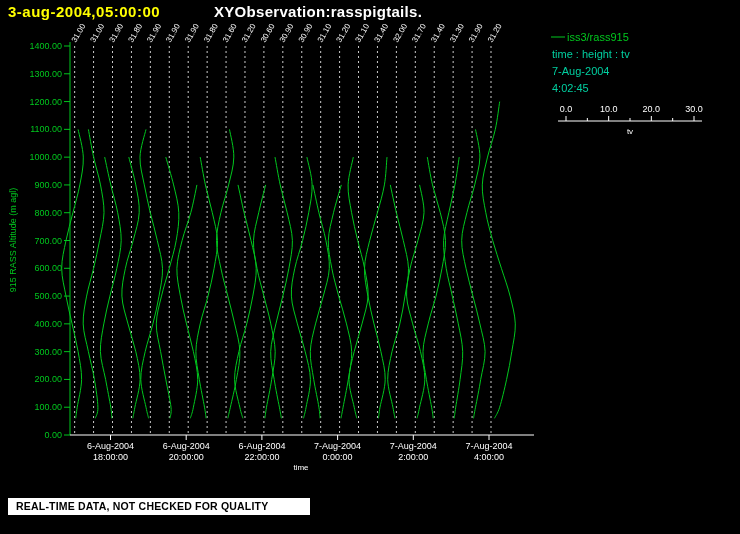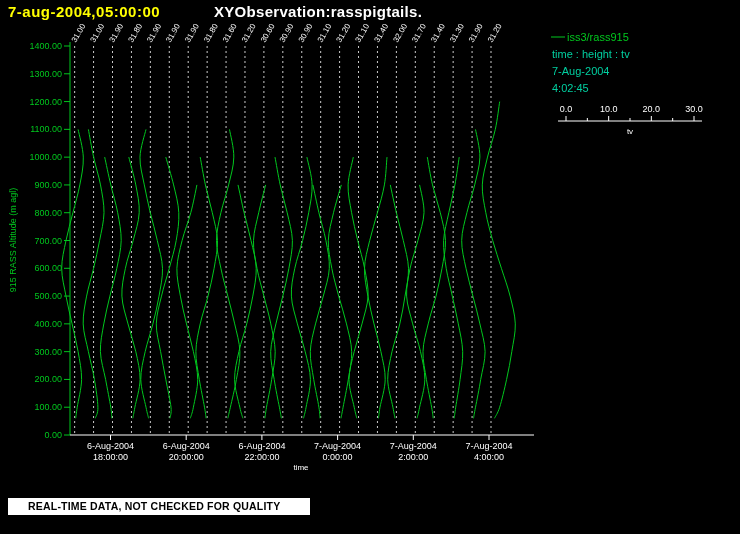--- a/index.html
+++ b/index.html
@@ -7,21 +7,21 @@
           font-family:"Liberation Sans",sans-serif;}
   svg{position:absolute;left:0;top:0;}
   svg text{font-family:"Liberation Sans",sans-serif;}
   .title-yellow{position:absolute;left:8px;top:3px;color:#ffff00;font:bold 15px "Liberation Sans",sans-serif;letter-spacing:.5px;}
   .title-white{position:absolute;left:214px;top:3px;color:#ffffff;font:bold 15px "Liberation Sans",sans-serif;letter-spacing:.3px;}
   .tick-g{fill:#00c81e;font-size:9px;}
   .tick-w{fill:#ffffff;font-size:9px;}
   .tick-w-sm{fill:#ffffff;font-size:8px;}
   .legend-t{font-size:11px;}
   .banner{position:absolute;left:8px;top:498px;width:302px;height:17px;background:#ffffff;}
-  .banner span{display:block;color:#000;font:bold 10.5px "Liberation Sans",sans-serif;line-height:17px;padding-left:20px;letter-spacing:.2px;white-space:nowrap;border-radius:8px;}
+  .banner span{display:block;color:#000;font:bold 10.5px "Liberation Sans",sans-serif;line-height:17px;padding-left:8px;letter-spacing:.2px;white-space:nowrap;border-radius:8px;}
 </style>
 </head>
 <body>
 
 <div class="screen">
 
   <svg width="740" height="534">
 
     <g id="chart-layer">
         <line x1="70" y1="42" x2="70" y2="435" stroke="#00c81e" stroke-width="1"></line>
@@ -163,20 +163,20 @@
 
     <line x1="551" y1="37" x2="565" y2="37" stroke="#00c81e" stroke-width="1"></line>
     <text x="567" y="41" class="legend-t" fill="#00c81e">iss3/rass915</text>
     <text x="552" y="58" class="legend-t" fill="#00cfa0">time : height : tv</text>
     <text x="552" y="75" class="legend-t" fill="#00cfa0">7-Aug-2004</text>
     <text x="552" y="92" class="legend-t" fill="#00cfa0">4:02:45</text>
 
     <text x="630" y="134" class="tick-w-sm" text-anchor="middle">tv</text>
   </svg>
 
-  <div class="title-yellow">7-aug-2004,05:00:00</div>
+  <div class="title-yellow">3-aug-2004,05:00:00</div>
   <div class="title-white">XYObservation:rasspigtails.</div>
 
   <div class="banner">
     <span>REAL-TIME DATA, NOT CHECKED FOR QUALITY</span>
   </div>
 
 </div>
 
 </body></html>

